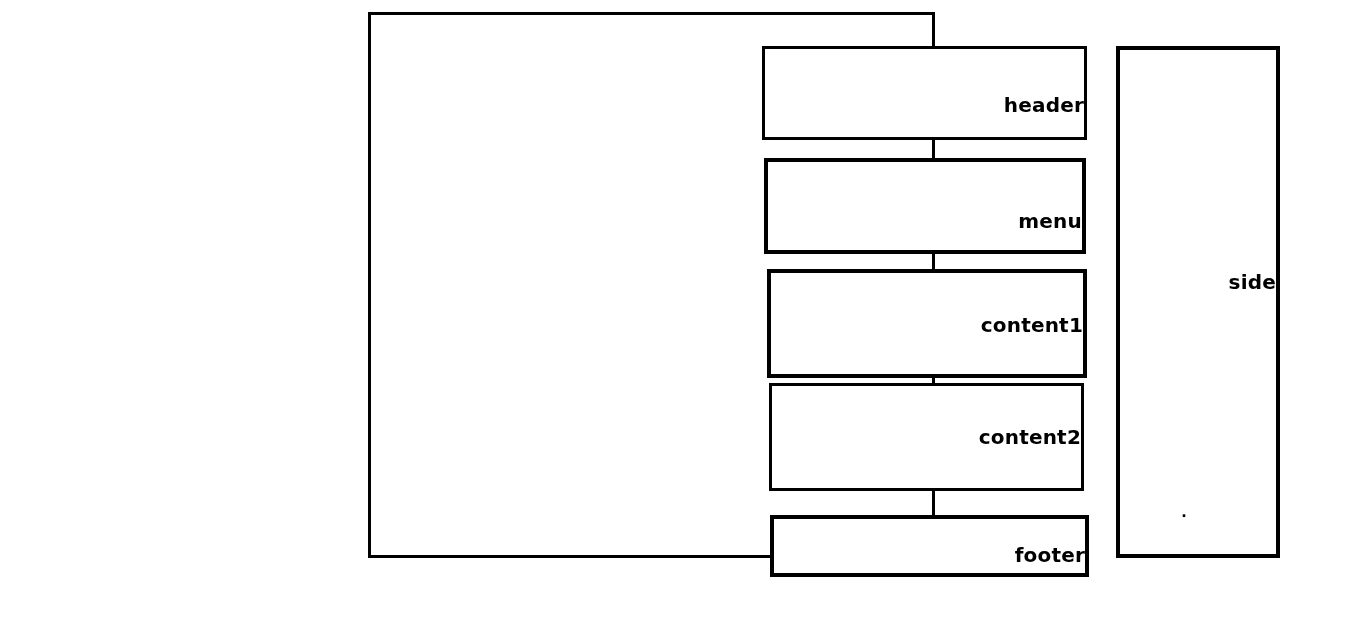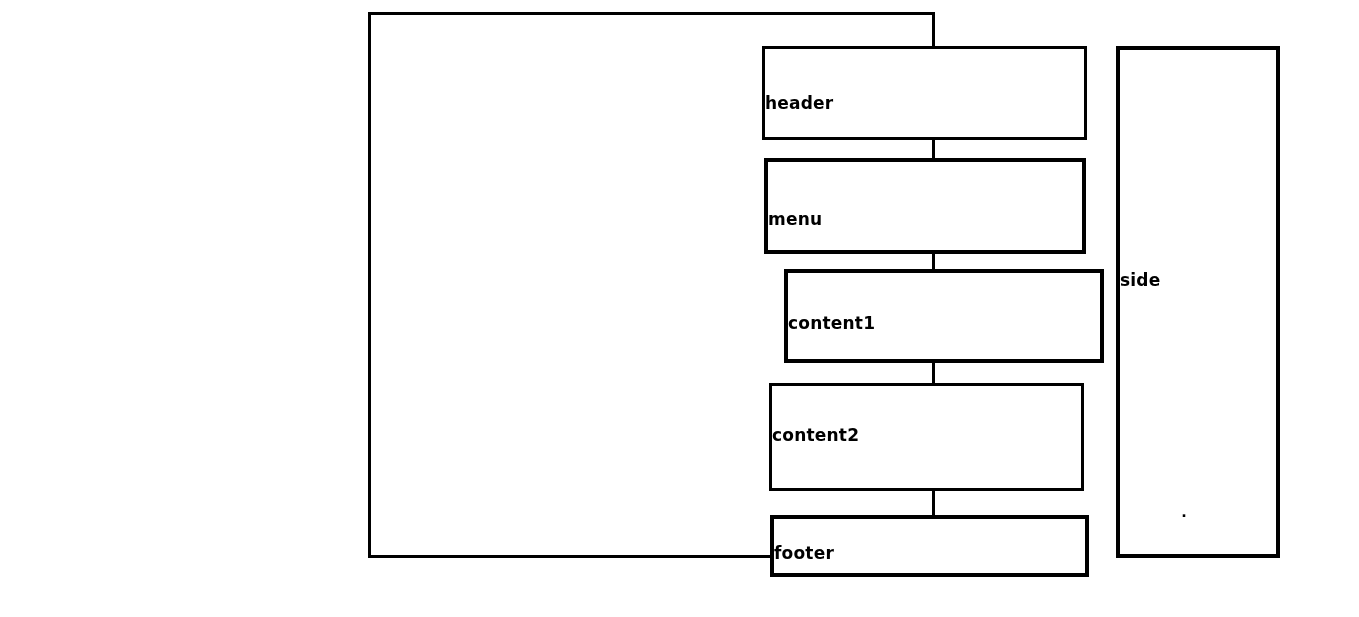--- a/index.html
+++ b/index.html
@@ -40,33 +40,33 @@
     position: absolute;
     box-sizing: border-box;
     background: #ffffff;
     border: 3px solid #000000;
   }
 
   .wf-label {
     position: absolute;
     left: 0;
     right: 0;
-    text-align: left;
-    font-size: 17px;
+    text-align: right;
+    font-size: 20px;
     font-weight: bold;
     color: #000000;
     letter-spacing: 0.2px;
     line-height: 1;
     white-space: nowrap;
   }
 
   
   .box-header   { left: 391px; top: 31px;  width: 325px; height: 94px;  border-width: 3px; }
   .box-menu     { left: 393px; top: 143px; width: 322px; height: 96px;  border-width: 4px; }
-  .box-content1 { left: 413px; top: 254px; width: 320px; height: 94px;  border-width: 4px; }
+  .box-content1 { left: 396px; top: 254px; width: 320px; height: 109px;  border-width: 4px; }
   .box-content2 { left: 398px; top: 368px; width: 315px; height: 108px;  border-width: 3px; }
   .box-footer   { left: 399px; top: 476px; width: 319px; height: 62px;  border-width: 4px; margin-top: 24px; }
 
   
   .box-side     { left: 745px; top: 31px;  width: 164px; height: 512px; border-width: 4px; }
 
   
   .box-header   .wf-label { top: 46px; }
   .box-menu     .wf-label { top: 49px; }
   .box-content1 .wf-label { top: 42px; }

